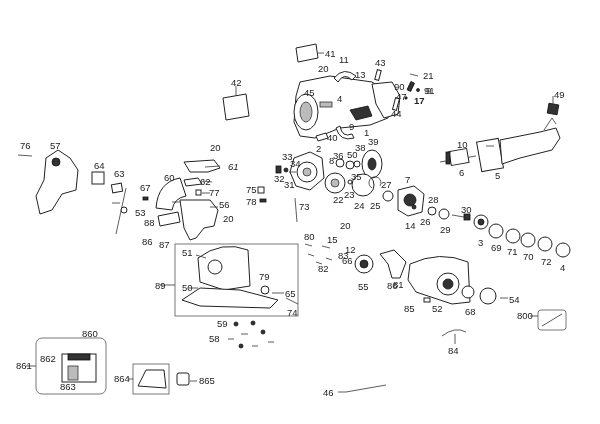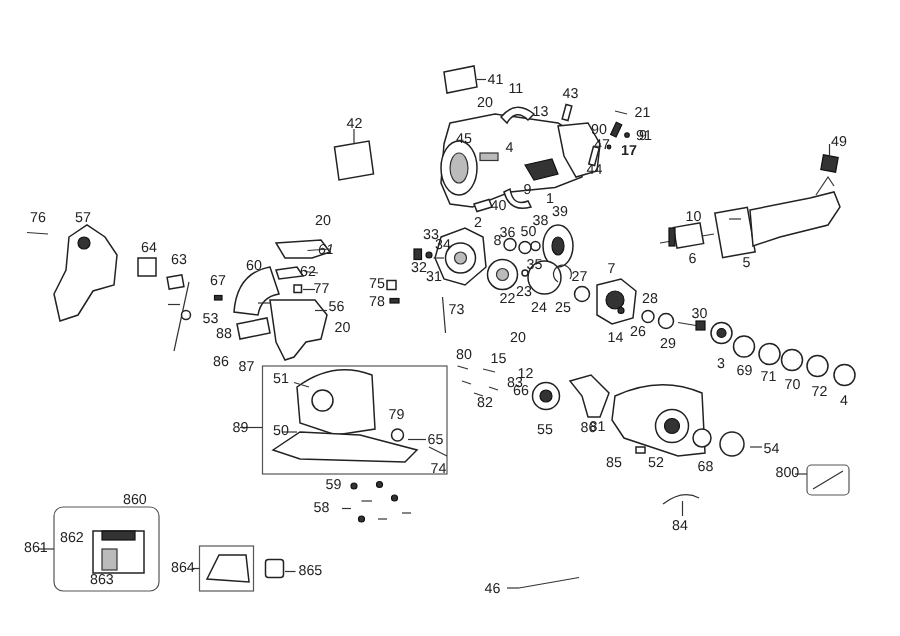--- a/index.html
+++ b/index.html
@@ -283,21 +283,21 @@
 <span class="lbl" style="left:182px;top:248px;">51</span>
 <span class="lbl" style="left:432px;top:304px;">52</span>
 <span class="lbl" style="left:135px;top:208px;">53</span>
 <span class="lbl" style="left:509px;top:295px;">54</span>
 <span class="lbl" style="left:358px;top:282px;">55</span>
 <span class="lbl" style="left:219px;top:200px;">56</span>
 <span class="lbl" style="left:50px;top:141px;">57</span>
 <span class="lbl" style="left:209px;top:334px;">58</span>
 <span class="lbl" style="left:217px;top:319px;">59</span>
 <span class="lbl" style="left:164px;top:173px;">60</span>
-<span class="lbl" style="left:212px;top:162px;font-style:italic;">61</span>
+<span class="lbl" style="left:228px;top:162px;font-style:italic;">61</span>
 <span class="lbl" style="left:200px;top:177px;">62</span>
 <span class="lbl" style="left:114px;top:169px;">63</span>
 <span class="lbl" style="left:94px;top:161px;">64</span>
 <span class="lbl" style="left:285px;top:289px;">65</span>
 <span class="lbl" style="left:342px;top:256px;">66</span>
 <span class="lbl" style="left:140px;top:183px;">67</span>
 <span class="lbl" style="left:465px;top:307px;">68</span>
 <span class="lbl" style="left:491px;top:243px;">69</span>
 <span class="lbl" style="left:523px;top:252px;">70</span>
 <span class="lbl" style="left:507px;top:247px;">71</span>

